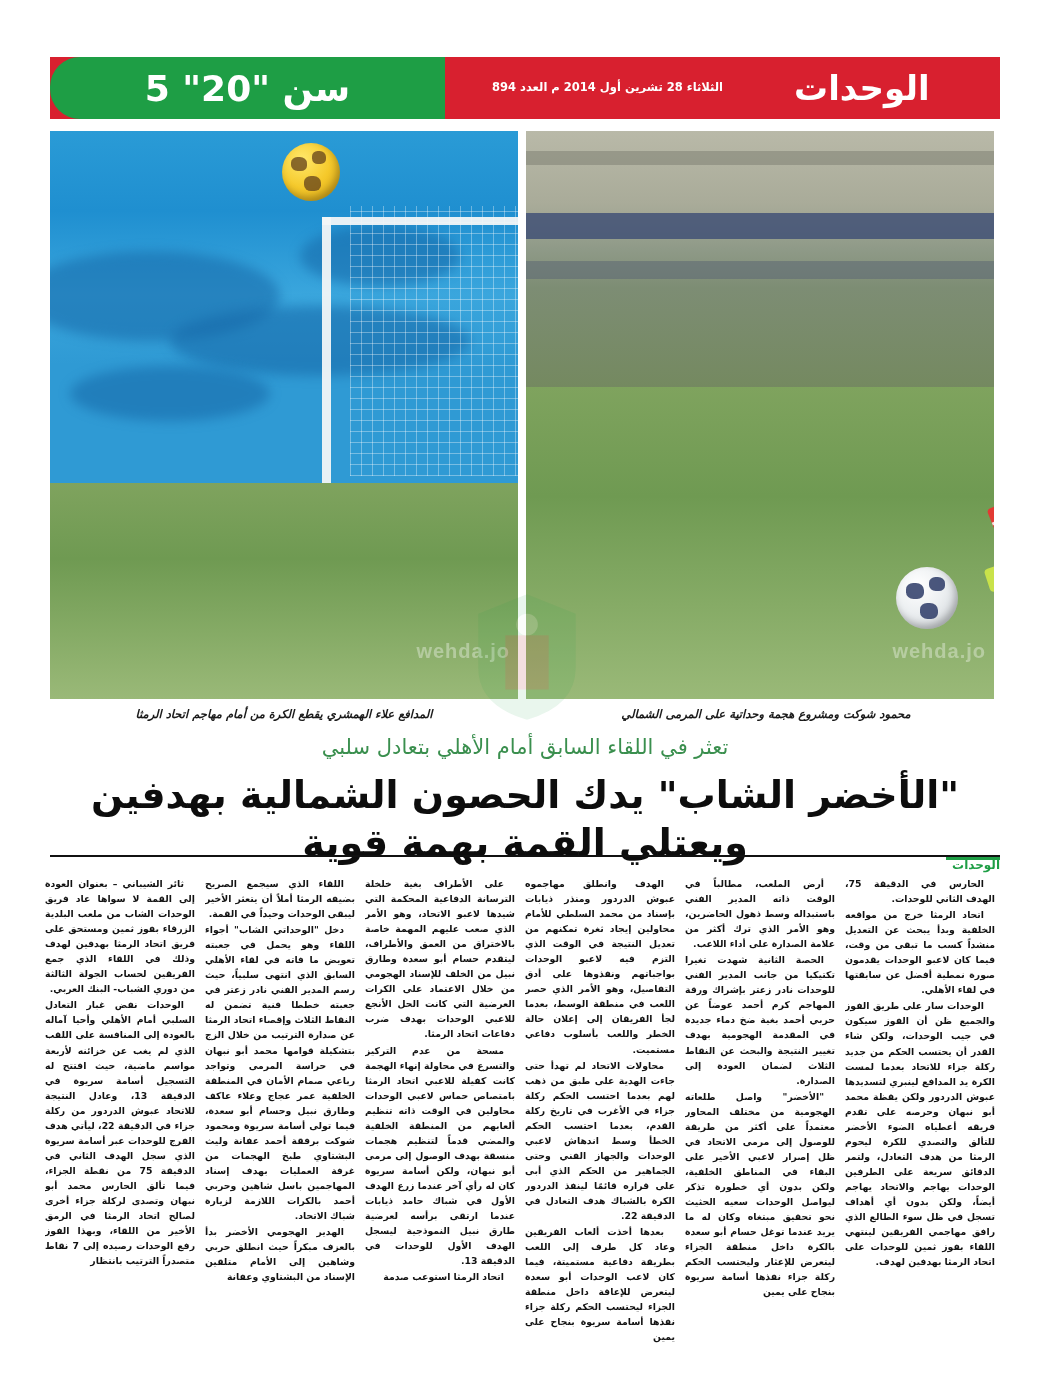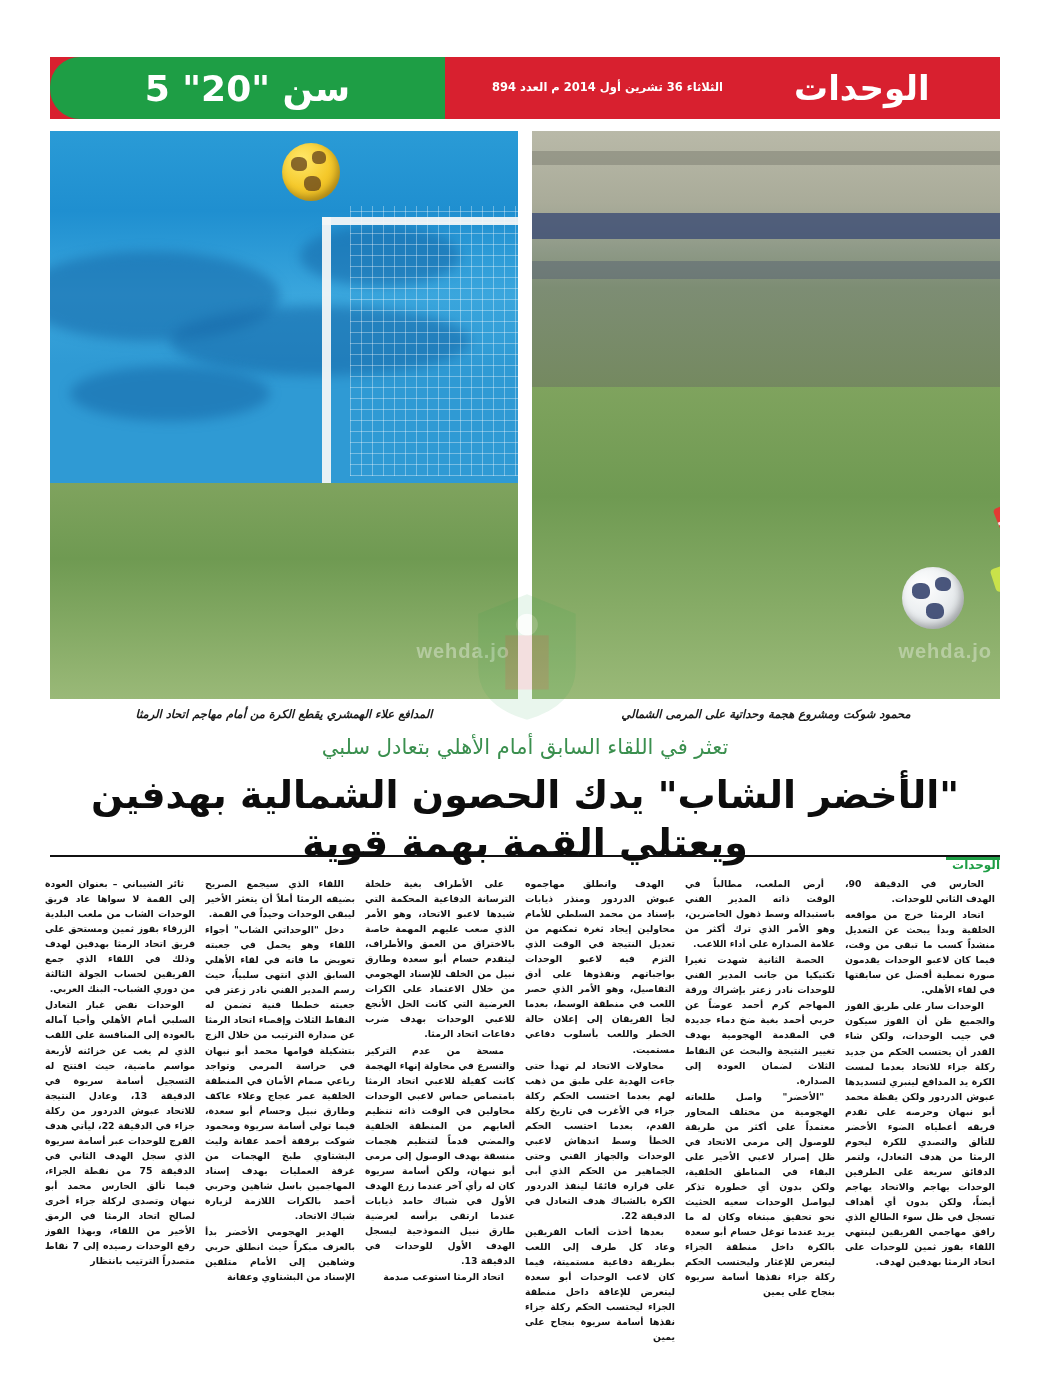--- a/index.html
+++ b/index.html
@@ -69,21 +69,21 @@
     letter-spacing:-0.5px;
   }
 
   
   .photos {
     position:absolute;
     left:50px; top:131px;
     width:950px; height:568px;
     display:flex;
     flex-direction:row-reverse;
-    gap:14px;
+    gap:8px;
   }
   .photo {
     position:relative;
     width:468px; height:568px;
     overflow:hidden;
     background:#6f8f5a;
   }
 
   
   .sky { position:absolute; inset:0; }
@@ -245,21 +245,21 @@
     pointer-events:none;
   }
 </style>
 </head>
 <body>
 
 <div class="page">
 
   <div class="masthead">
     <div class="masthead-title">الوحدات</div>
-    <div class="masthead-date">الثلاثاء 36 تشرين أول 2014 م العدد 894</div>
+    <div class="masthead-date">الثلاثاء 28 تشرين أول 2014 م العدد 894</div>
     <div class="masthead-badge">
       <span>سن "20"  5</span>
     </div>
   </div>
 
   <div class="photos">
 
     <div class="photo photoB">
       <div class="sky"></div>
       <div class="blue-blotch" style="left:-30px;top:120px;width:260px;height:90px;"></div>
@@ -420,19 +420,19 @@
         <p>الهدف وانطلق مهاجموه عبوش الدردور ومنذر ذيابات بإسناد من محمد السلطي للأمام محاولين إيجاد ثغرة تمكنهم من تعديل النتيجة في الوقت الذي التزم فيه لاعبو الوحدات بواجباتهم ونفذوها على أدق التفاصيل، وهو الأمر الذي حصر اللعب في منطقة الوسط، بعدما لجأ الفريقان إلى إعلان حالة الخطر واللعب بأسلوب دفاعي مستميت.</p>
         <p>محاولات الاتحاد لم تهدأ حتى جاءت الهدية على طبق من ذهب لهم بعدما احتسب الحكم ركلة جزاء في الأغرب في تاريخ ركلة القدم، بعدما احتسب الحكم الخطأ وسط اندهاش لاعبي الوحدات والجهاز الفني وحتى الجماهير من الحكم الذي أبى على قراره قائمًا لينفذ الدردور الكرة بالشباك هدف التعادل في الدقيقة 22.</p>
         <p>بعدها أخذت ألعاب الفريقين وعاد كل طرف إلى اللعب بطريقة دفاعية مستميتة، فيما كان لاعب الوحدات أبو سعدة ليتعرض للإعاقة داخل منطقة الجزاء ليحتسب الحكم ركلة جزاء نفذها أسامة سريوة بنجاح على يمين</p>
       </div>
     <div class="col">
         <p>أرض الملعب، مطالباً في الوقت ذاته المدير الفني باستبداله وسط ذهول الحاضرين، وهو الأمر الذي ترك أكثر من علامة الصدارة على أداء اللاعب.</p>
         <p>الحصة الثانية شهدت تغيرا تكتيكيا من جانب المدير الفني للوحدات نادر زعتر بإشراك ورقة المهاجم كرم أحمد عوضاً عن حربي أحمد بغية ضخ دماء جديدة في المقدمة الهجومية بهدف تغيير النتيجة والبحث عن النقاط الثلاث لضمان العودة إلى الصدارة.</p>
         <p>"الأخضر" واصل طلعاته الهجومية من مختلف المحاور معتمداً على أكثر من طريقة للوصول إلى مرمى الاتحاد في ظل إصرار لاعبي الأخير على البقاء في المناطق الخلفية، ولكن بدون أي خطورة تذكر ليواصل الوحدات سعيه الحثيث نحو تحقيق مبتغاه وكان له ما يريد عندما توغل حسام أبو سعدة بالكرة داخل منطقة الجزاء ليتعرض للإعثار وليحتسب الحكم ركلة جزاء نفذها أسامة سريوة بنجاح على يمين</p>
       </div>
     <div class="col">
-        <p>الحارس في الدقيقة 90، الهدف الثاني للوحدات.</p>
+        <p>الحارس في الدقيقة 75، الهدف الثاني للوحدات.</p>
         <p>اتحاد الرمثا خرج من مواقعه الخلفية وبدأ يبحث عن التعديل منشداً كسب ما تبقى من وقت، فيما كان لاعبو الوحدات يقدمون صورة نمطية أفضل عن سابقتها في لقاء الأهلي.</p>
         <p>الوحدات سار على طريق الفوز والجميع ظن أن الفوز سيكون في جيب الوحدات، ولكن شاء القدر أن يحتسب الحكم من جديد ركلة جزاء للاتحاد بعدما لمست الكرة يد المدافع لينبري لتسديدها عبوش الدردور ولكن يقظة محمد أبو نبهان وحرصه على تقدم فريقه أعطياه الضوء الأخضر للتألق والتصدي للكرة ليحوم الرمثا من هدف التعادل، ولتمر الدقائق سريعة على الطرفين الوحدات يهاجم والاتحاد يهاجم أيضاً، ولكن بدون أي أهداف تسجل في ظل سوء الطالع الذي رافق مهاجمي الفريقين لينتهي اللقاء بفوز ثمين للوحدات على اتحاد الرمثا بهدفين لهدف.</p>
       </div>
   </div>
 
 </div>
 
 </body></html>

